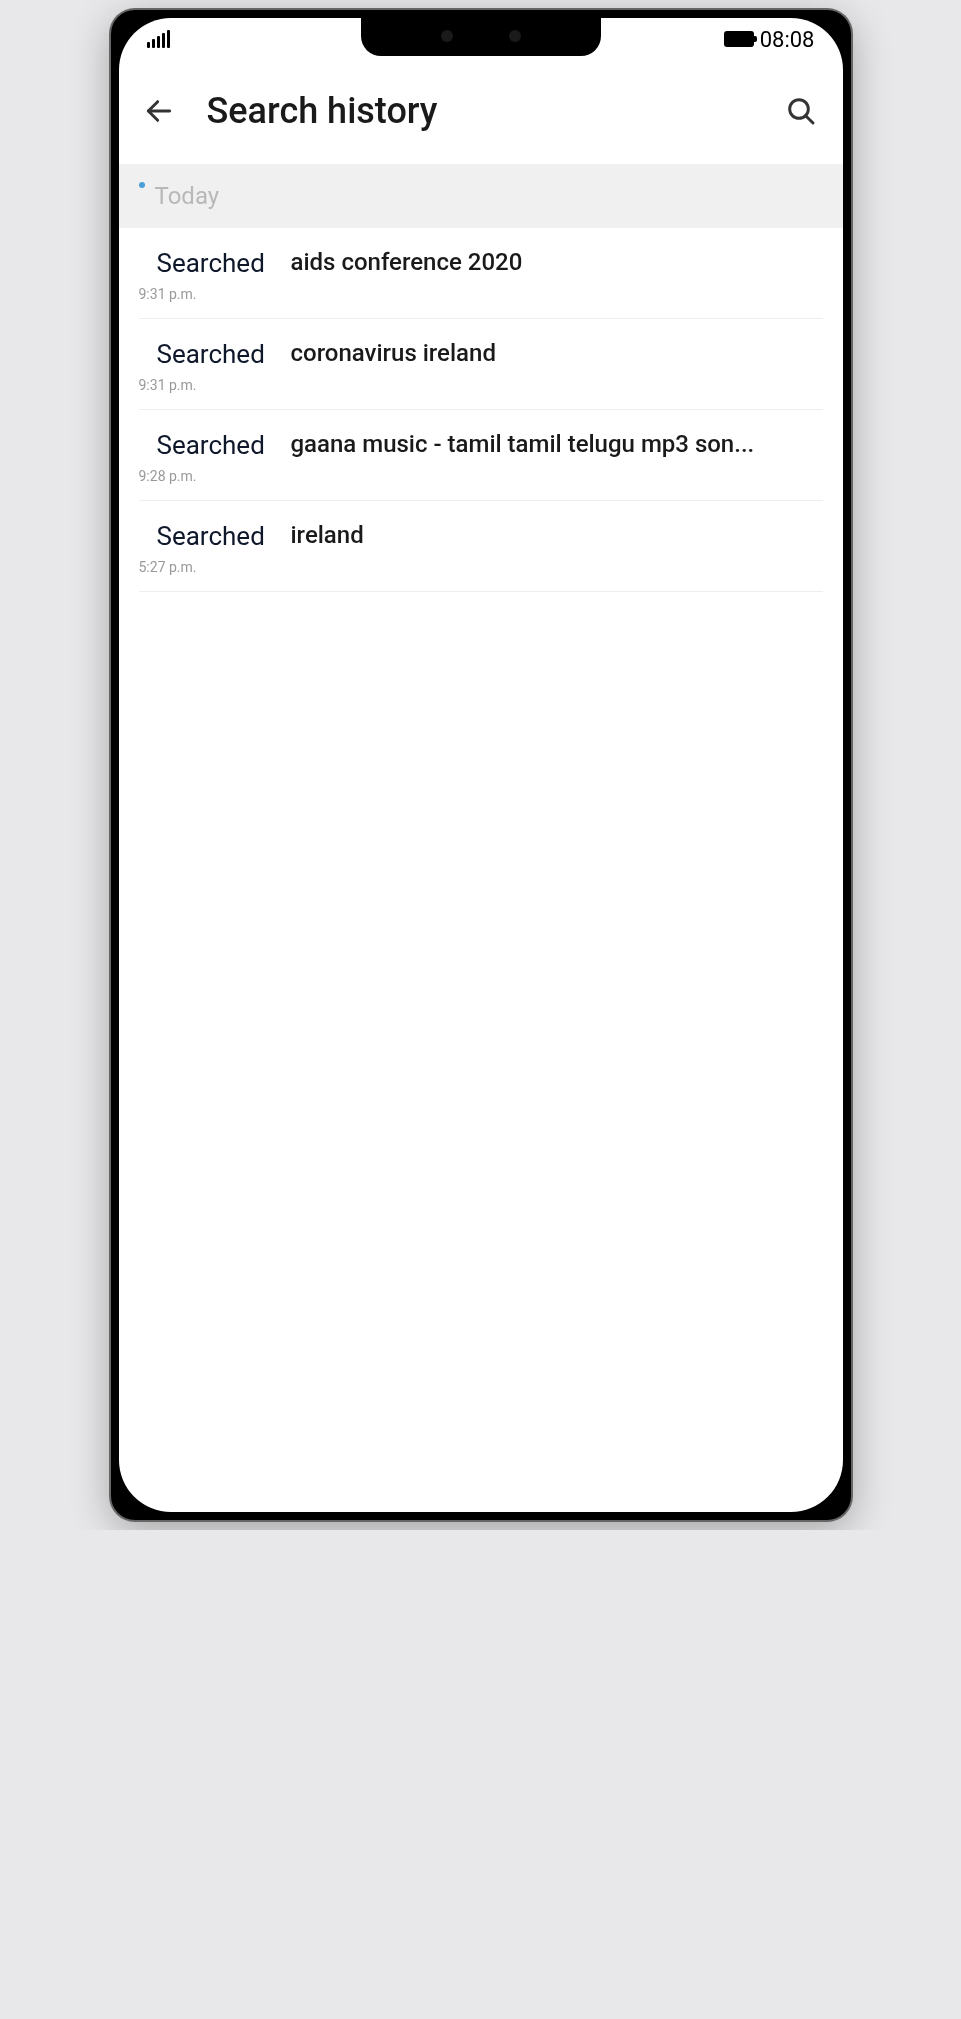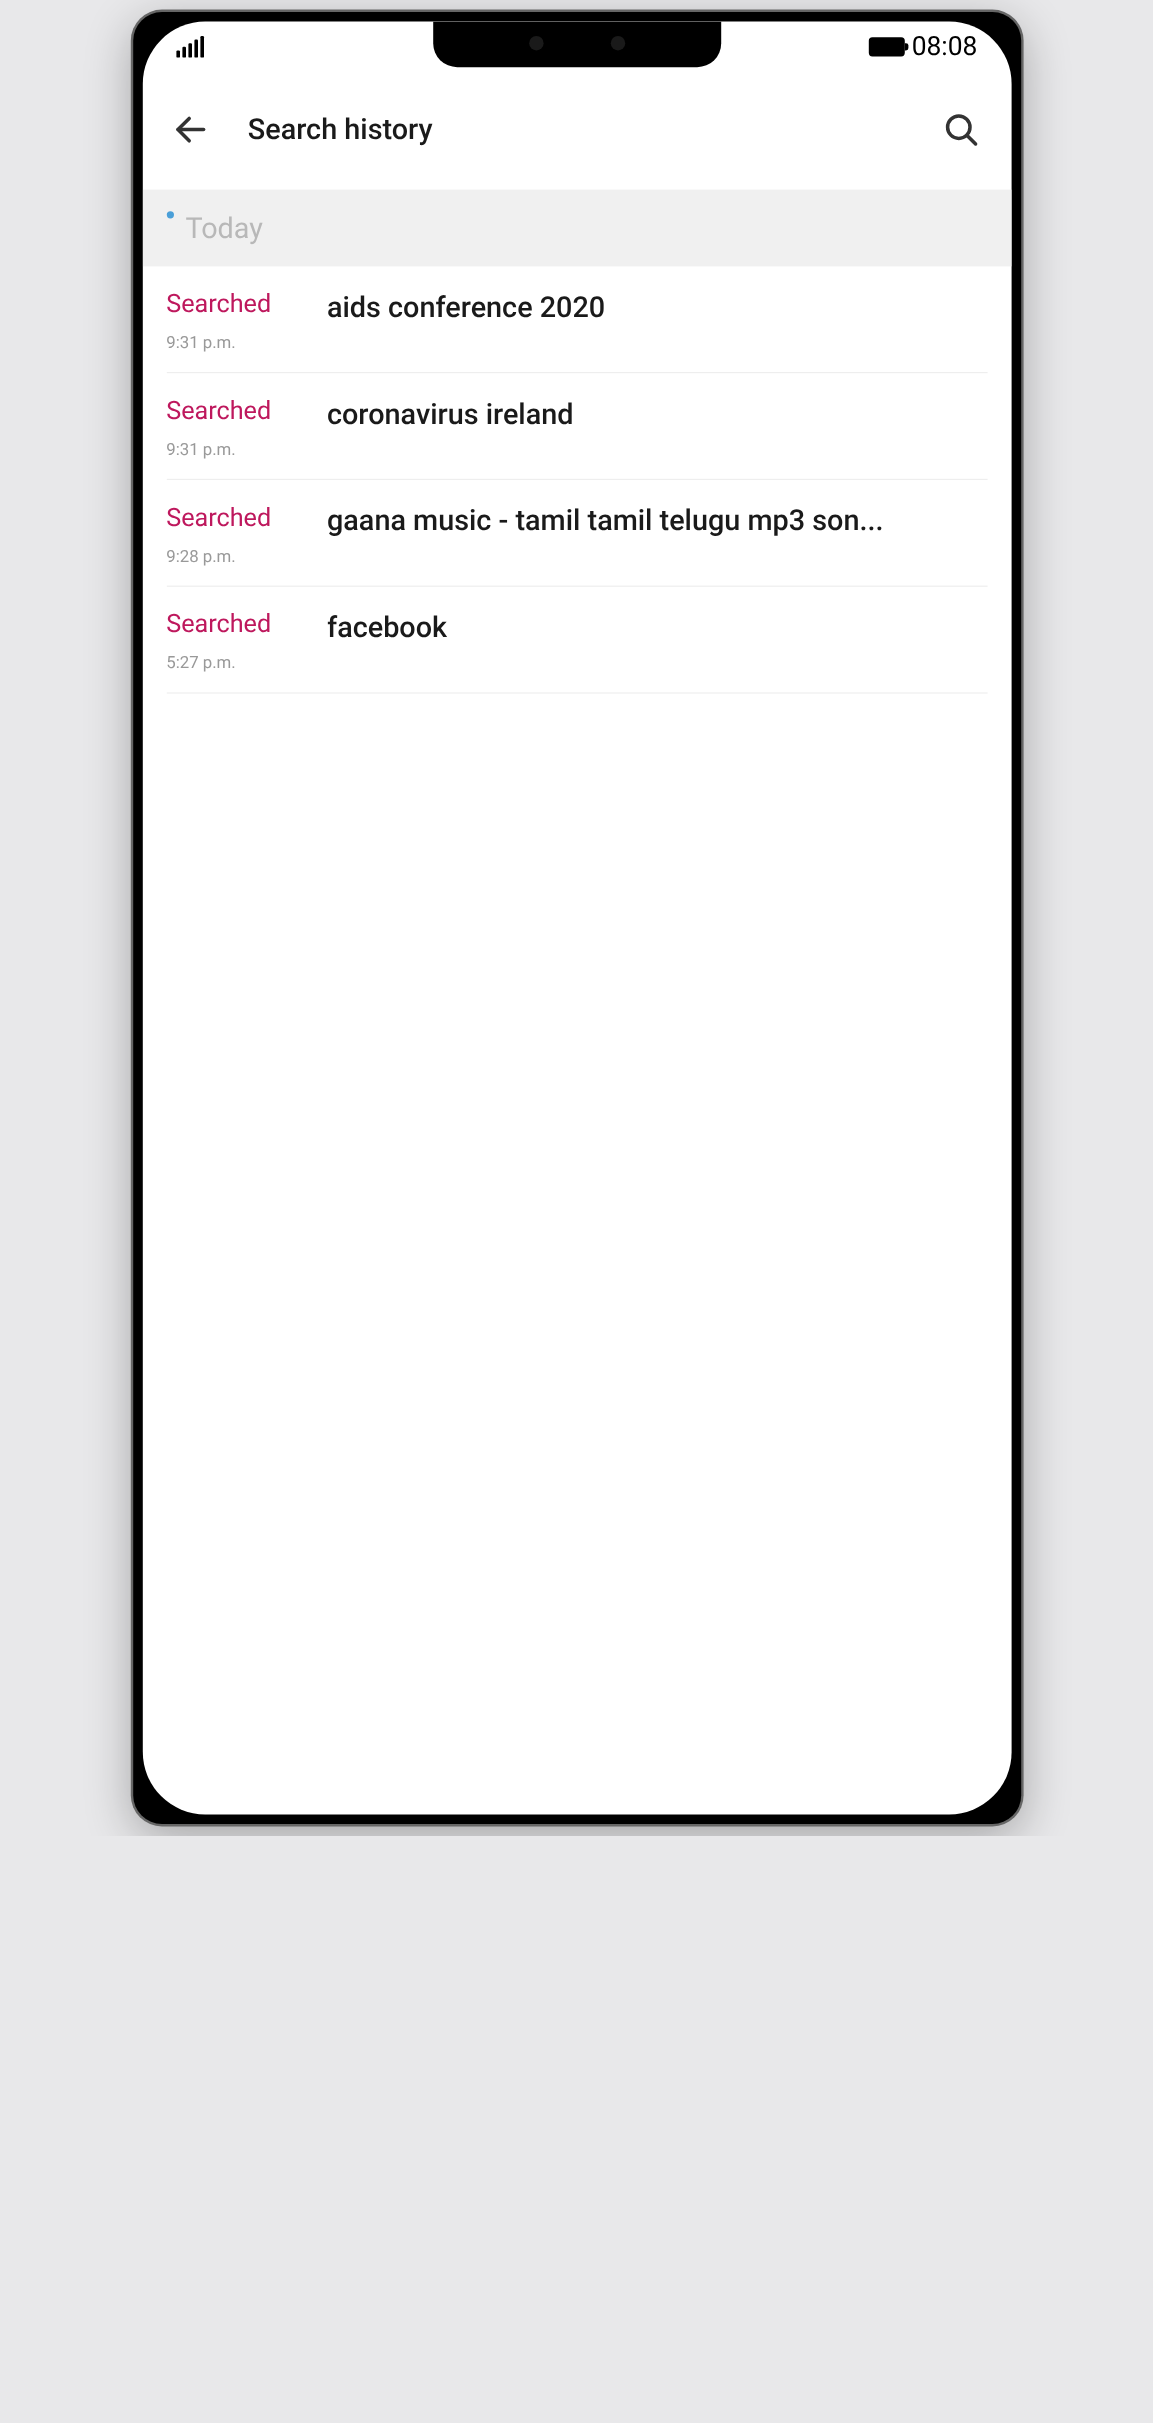--- a/index.html
+++ b/index.html
@@ -118,21 +118,21 @@
     .back-btn {
       width: 32px;
       height: 32px;
       display: flex;
       align-items: center;
       justify-content: center;
       cursor: pointer;
     }
     .app-title {
       flex: 1;
-      font-size: 24px;
+      font-size: 36px;
       font-weight: 500;
       color: #1a1a1a;
     }
     .search-btn {
       width: 36px;
       height: 36px;
       display: flex;
       align-items: center;
       justify-content: center;
       cursor: pointer;
@@ -164,25 +164,26 @@
       padding: 20px 0 16px 0;
       border-bottom: 1px solid #eee;
       cursor: pointer;
     }
     .history-row {
       display: flex;
       gap: 16px;
       margin-bottom: 8px;
     }
     .searched-label {
-      color: #be185d;
-      font-size: 21px;
+      color: #0f172a;
+      font-size: 26px;
       font-weight: 400;
       flex-shrink: 0;
       width: 118px;
+      margin-left: 18px;
     }
     .search-query {
       color: #1a1a1a;
       font-size: 24px;
       font-weight: 500;
       white-space: nowrap;
       overflow: hidden;
       text-overflow: ellipsis;
       text-align: center;
     }
@@ -261,20 +262,20 @@
         <div class="history-row">
           <span class="searched-label">Searched</span>
           <span class="search-query">gaana music - tamil tamil telugu mp3 son...</span>
         </div>
         <div class="search-time">9:28 p.m.</div>
       </div>
 
       <div class="history-item">
         <div class="history-row">
           <span class="searched-label">Searched</span>
-          <span class="search-query">facebook</span>
+          <span class="search-query">ireland</span>
         </div>
         <div class="search-time">5:27 p.m.</div>
       </div>
 
     </div>
   </div>
 </div>
 
 </body></html>

